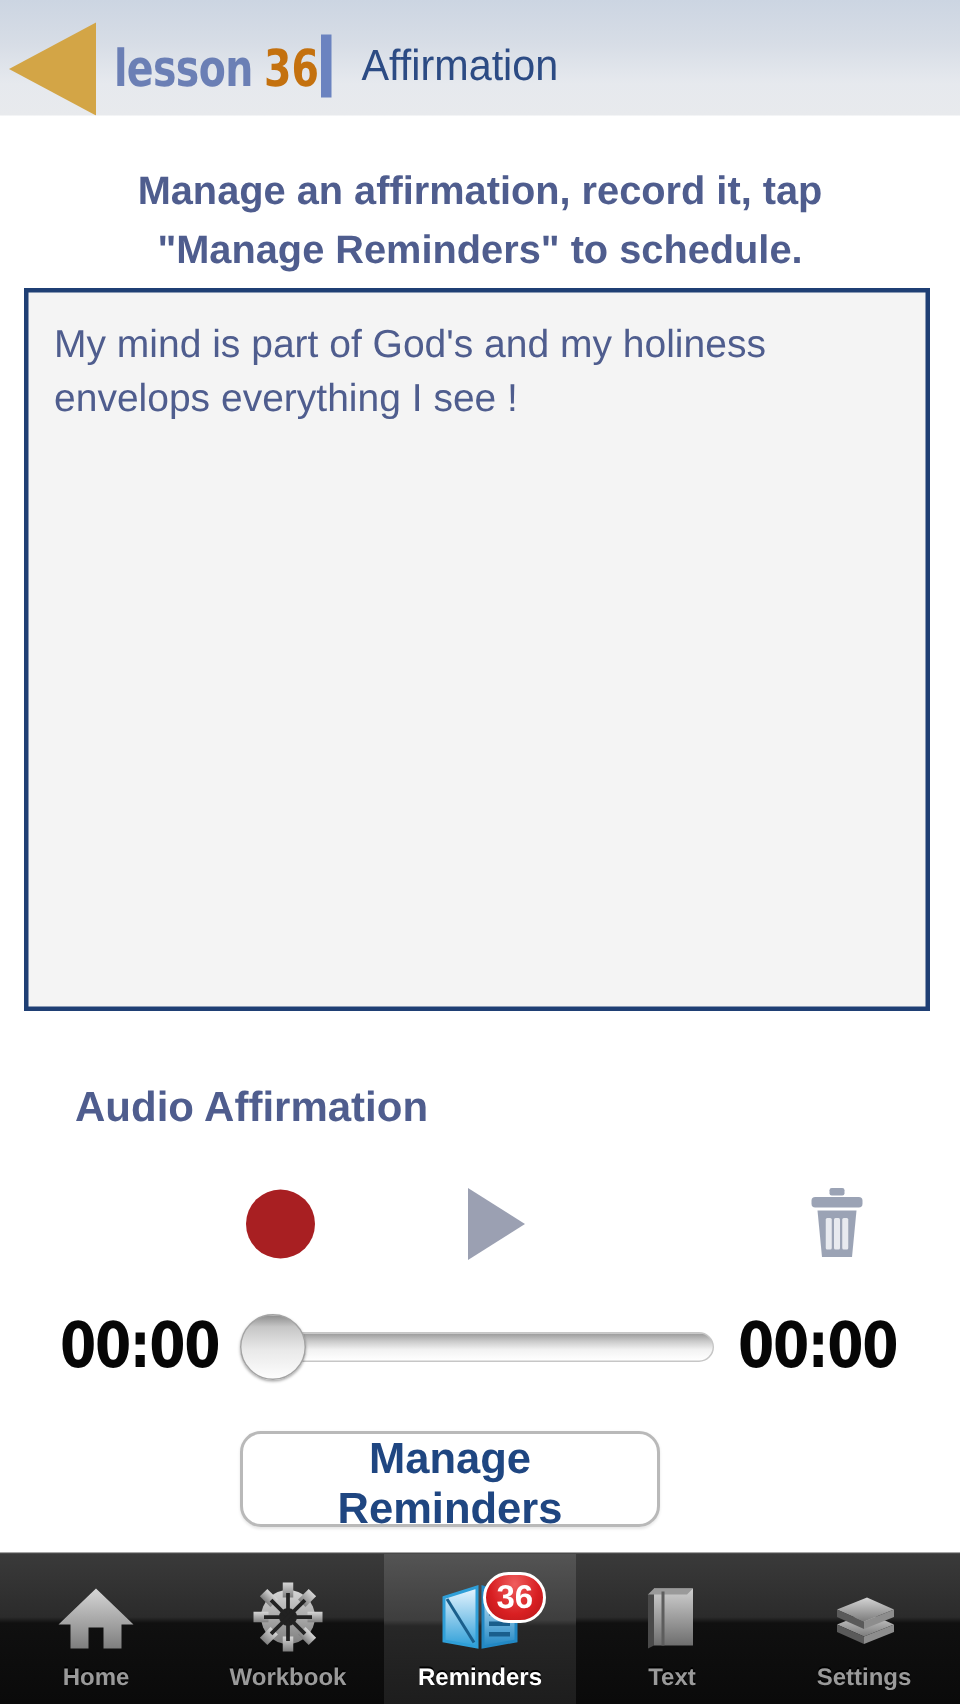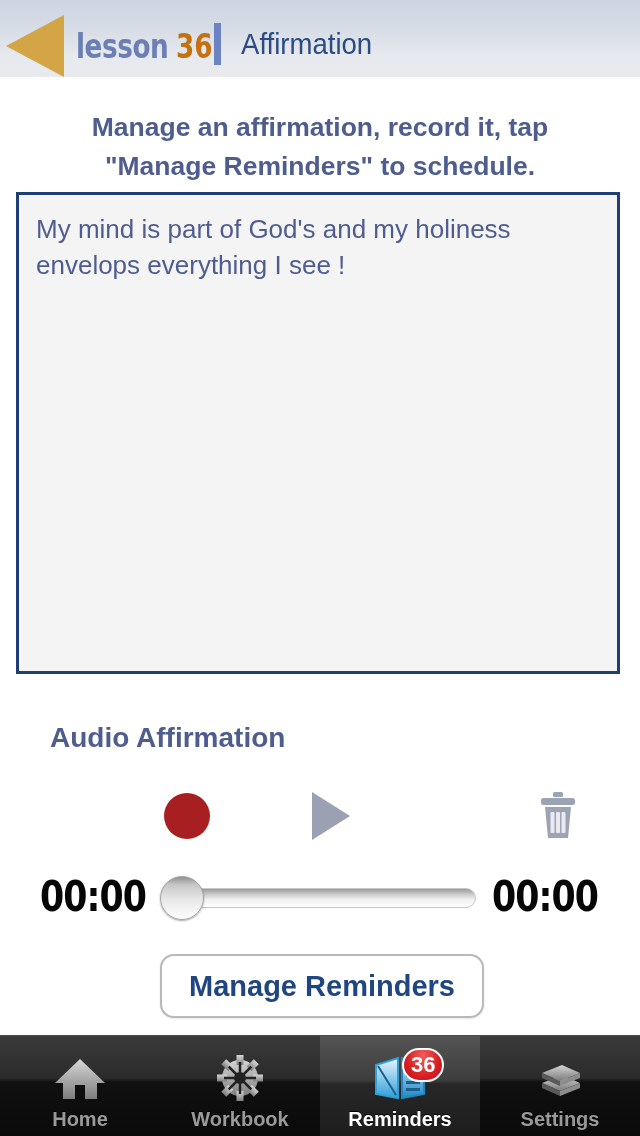--- a/index.html
+++ b/index.html
@@ -214,21 +214,21 @@
     border: 1px solid #a3a3a3;
     box-sizing: border-box;
     box-shadow: 0 1px 2px rgba(0,0,0,0.35);
   }
 
   
   .manage-btn {
     position: absolute;
     left: 160px;
     top: 954px;
-    width: 324px;
+    width: 280px;
     height: 64px;
     box-sizing: border-box;
     border: 2px solid #b9b9b9;
     border-radius: 14px;
     background: #ffffff;
     color: #1f4681;
     font-size: 29px;
     font-weight: bold;
     font-family: "Liberation Sans", sans-serif;
     cursor: pointer;
@@ -259,21 +259,21 @@
   .tab.selected {
     background: linear-gradient(to bottom, #545454 0%, #3e3e3e 44%, #272727 48%, #1d1d1d 100%);
   }
   .tab-icon {
     height: 50px;
     width: 56px;
     position: relative;
     margin-bottom: 3px;
   }
   .tab-label {
-    font-size: 20px;
+    font-size: 16px;
     font-weight: bold;
     color: #9a9a9a;
     text-shadow: 0 -1px 0 #000;
     line-height: 26px;
   }
   .tab.selected .tab-label { color: #ffffff; }
   .badge {
     position: absolute;
     left: 30px;
     top: -5px;
@@ -415,20 +415,37 @@
             <rect x="34" y="21" width="14" height="3"></rect>
             <rect x="34" y="28" width="14" height="3"></rect>
             <rect x="34" y="35" width="14" height="3"></rect>
           </g>
         </svg>
         <div class="badge">36</div>
       </div>
       <div class="tab-label">Reminders</div>
     </div>
 
+    <div class="tab">
+      <div class="tab-icon">
+        <svg width="56" height="50" viewBox="0 0 56 50">
+          <defs>
+            <linearGradient id="gTxt" x1="0" y1="0" x2="0" y2="1">
+              <stop offset="0" stop-color="#cfcfcf"></stop>
+                <stop offset="1" stop-color="#6e6e6e"></stop>
+            </linearGradient>
+          </defs>
+          <path d="M16 6 L42 6 L42 44 L16 44 Z" fill="url(#gTxt)"></path>
+          <path d="M16 6 L12 10 L12 46 L16 44 Z" fill="#4a4a4a"></path>
+          <path d="M16 6 L12 10 L38 10 L42 6 Z" fill="#9a9a9a"></path>
+          <line x1="22" y1="8" x2="22" y2="44" stroke="#5d5d5d" stroke-width="2"></line>
+        </svg>
+      </div>
+      <div class="tab-label">Text</div>
+    </div>
 
     <div class="tab">
       <div class="tab-icon">
         <svg width="56" height="50" viewBox="0 0 56 50">
           <defs>
             <linearGradient id="gStk" x1="0" y1="0" x2="0" y2="1">
               <stop offset="0" stop-color="#d4d4d4"></stop>
                 <stop offset="1" stop-color="#7c7c7c"></stop>
             </linearGradient>
           </defs>

